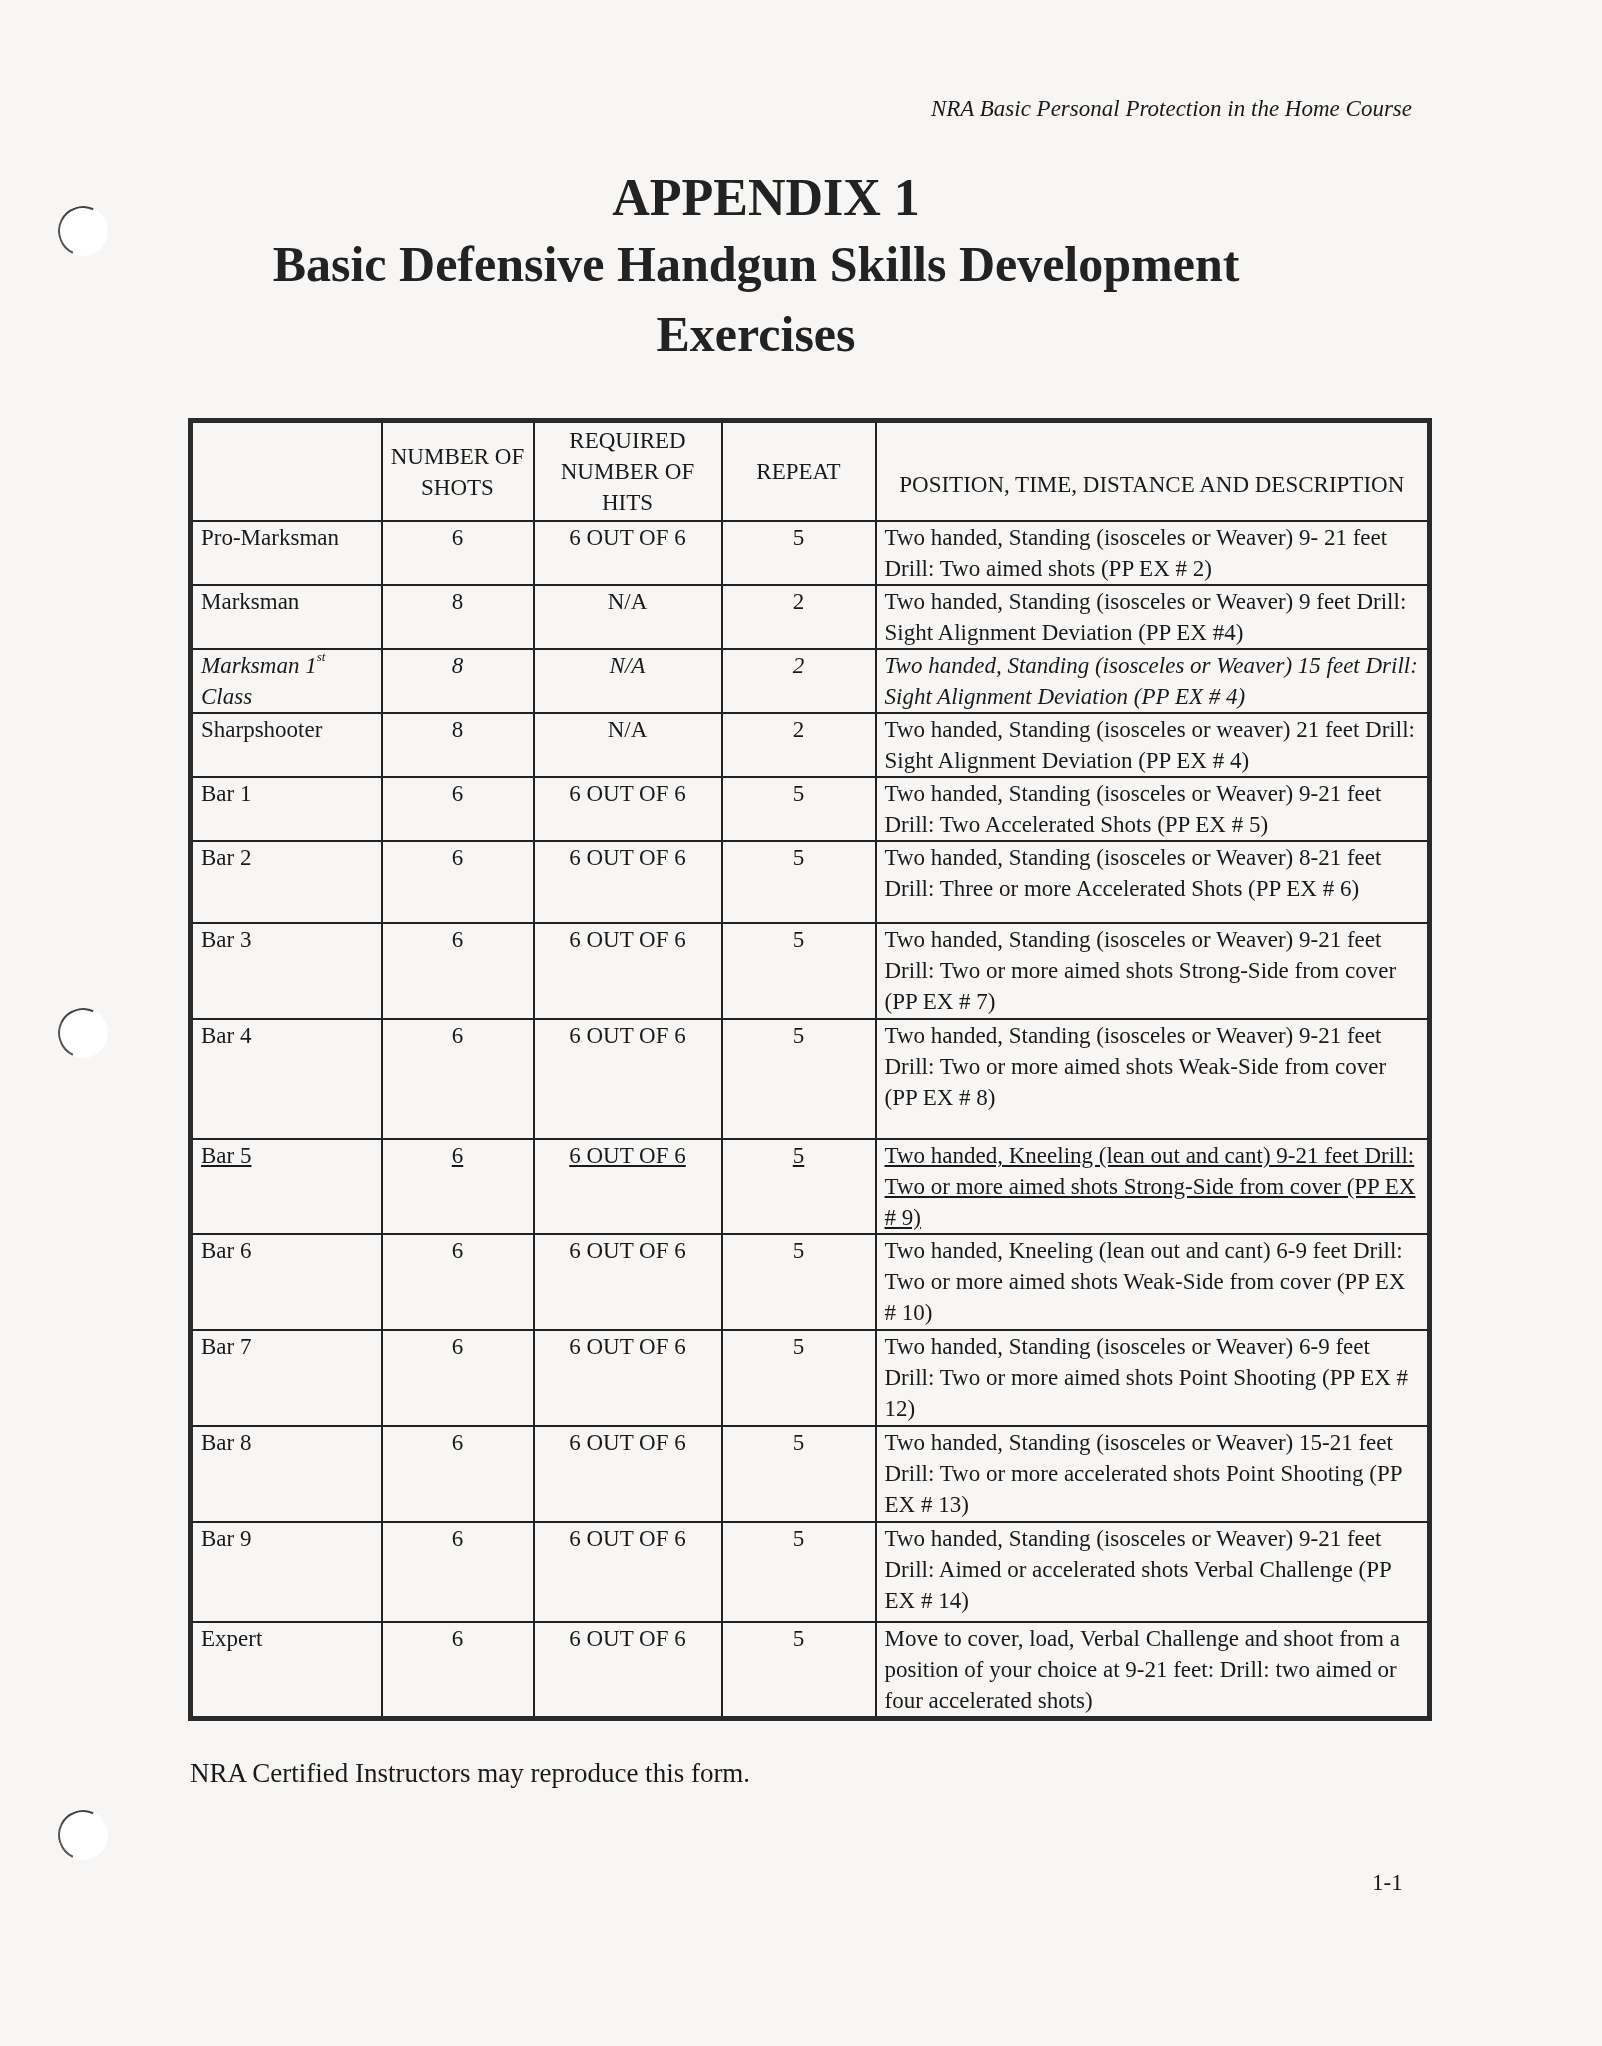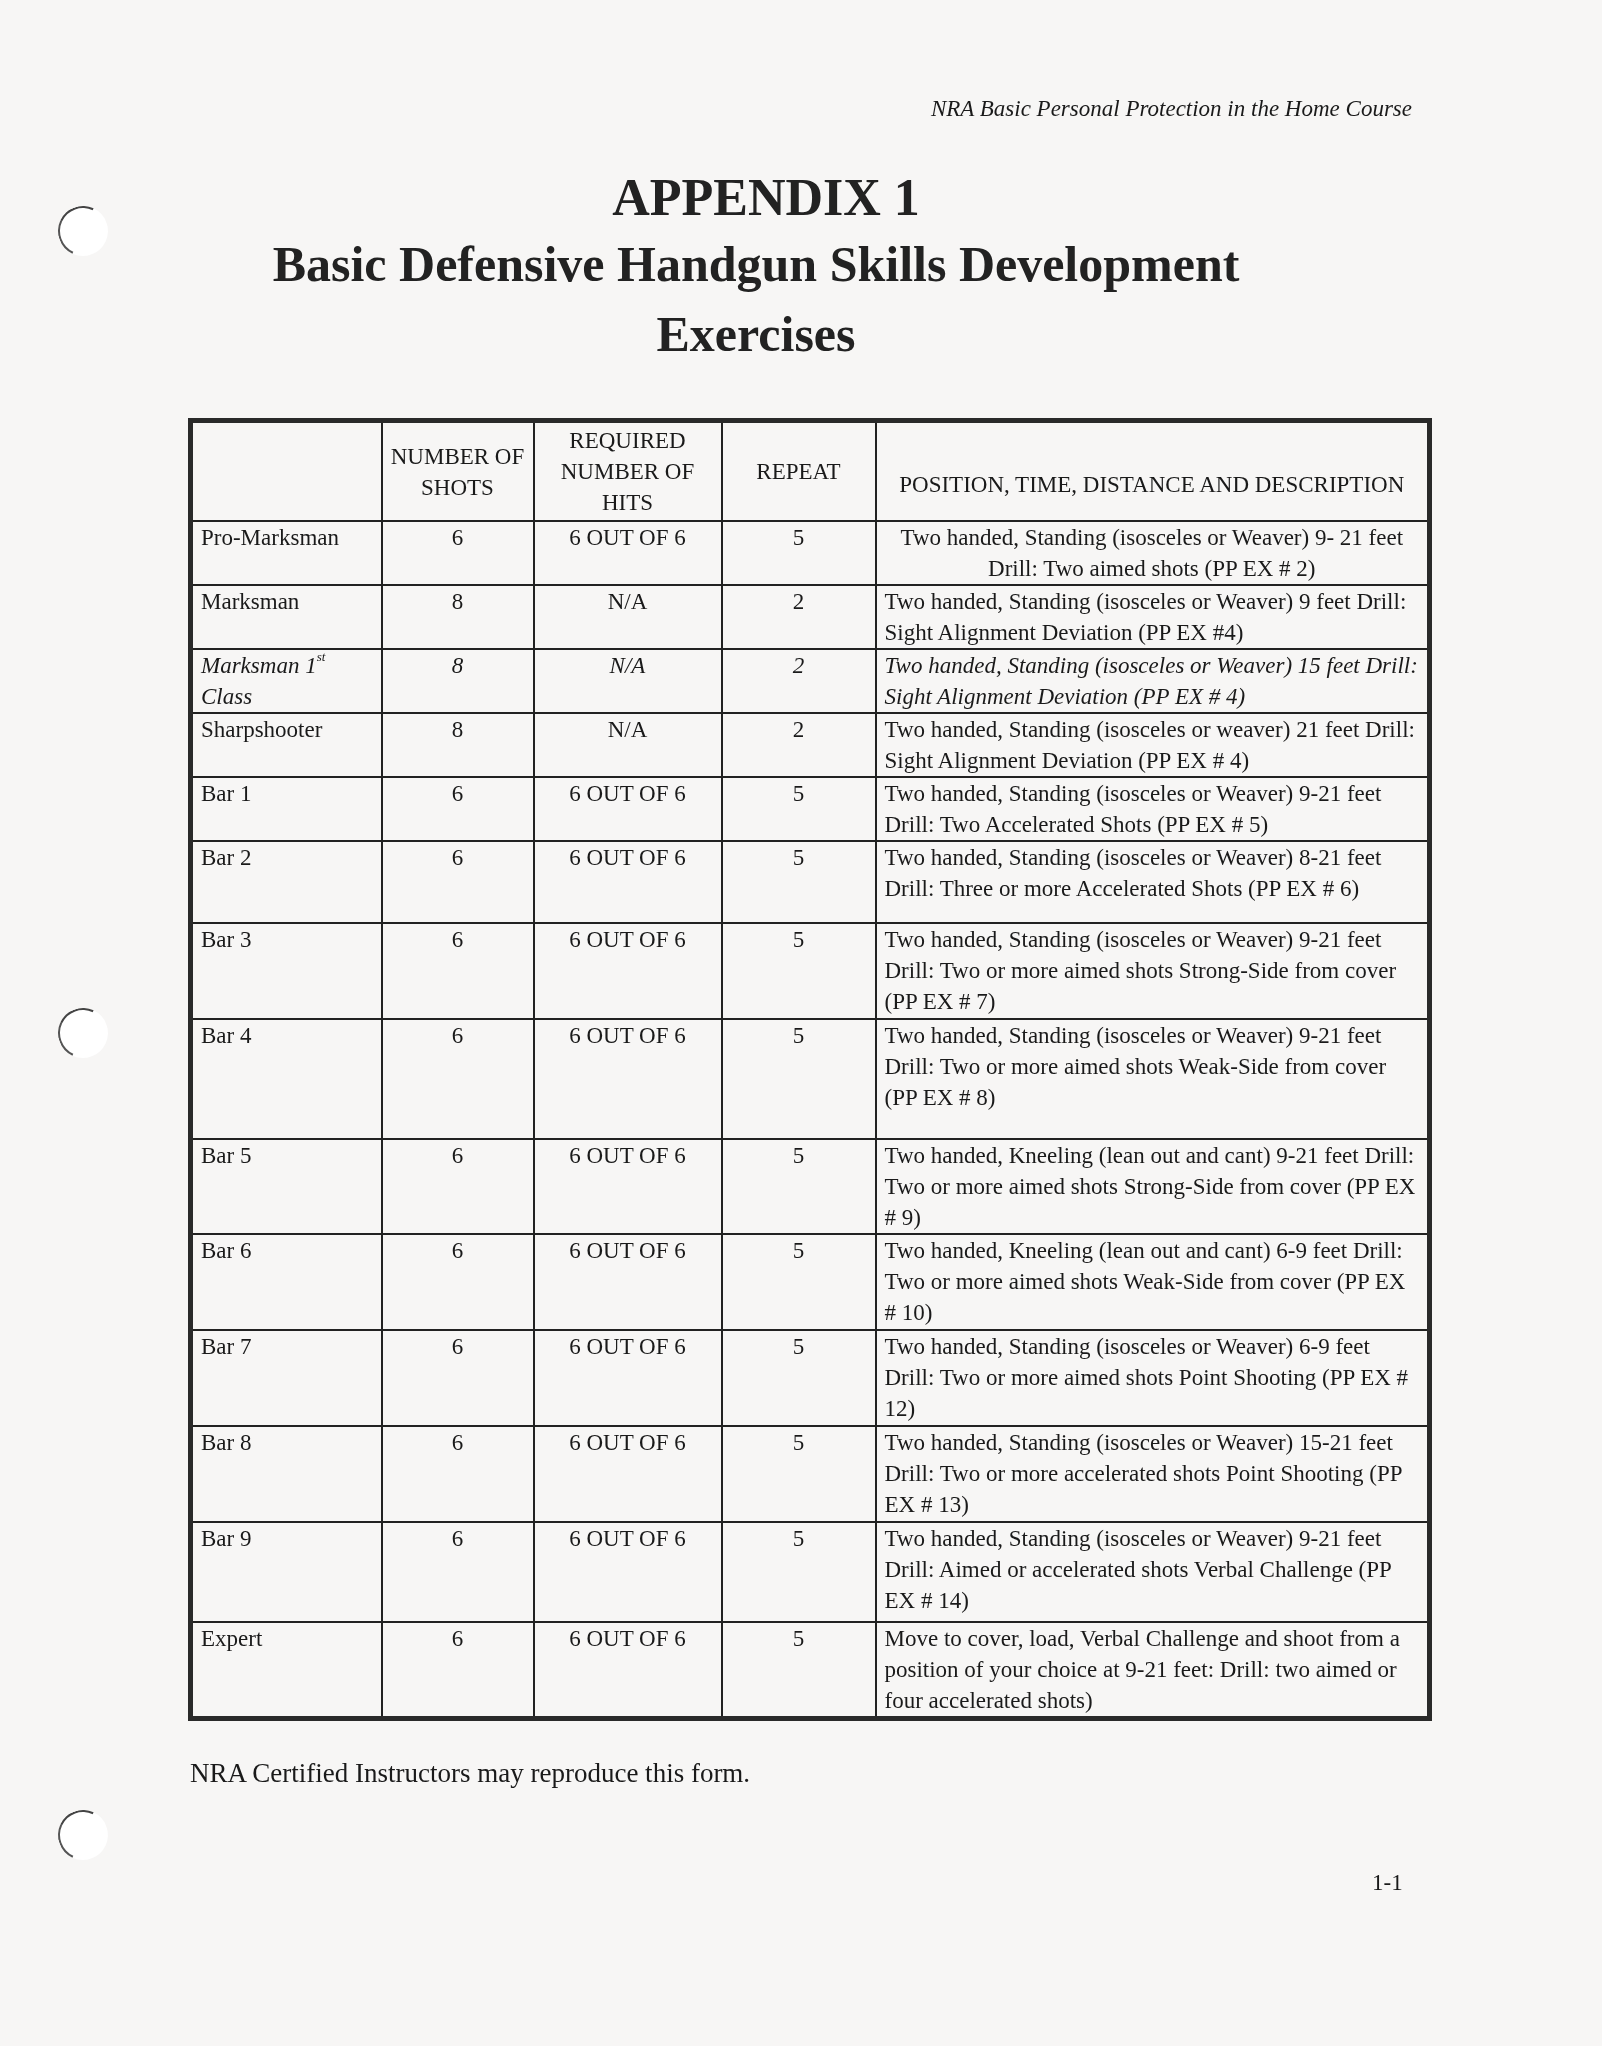--- a/index.html
+++ b/index.html
@@ -32,21 +32,21 @@
     border-collapse: collapse; border: 5px solid #2a2a2a;
     font-size: 23px; line-height: 31px;
   }
   table.ex td, table.ex th {
     border: 2px solid #222; padding: 0 8px; vertical-align: top;
     font-weight: normal;
   }
   table.ex th { text-align: center; vertical-align: middle; padding: 2px 6px; }
   td.c { text-align: center; }
   td.d { padding-left: 14px; text-align: left; }
-  td.d.center { text-align: center; }
+  td.d.center { text-align: left; }
   sup { font-size: 13px; vertical-align: top; line-height: 14px; }
   .footnote {
     position: absolute; top: 1755px; left: 190px; font-size: 27px; line-height: 36px;
   }
   .page-num { position: absolute; top: 1870px; left: 1372px; font-size: 23px; }
 </style>
 </head>
 <body>
 
 <div class="hole" style="top:206px;"></div>
@@ -128,21 +128,21 @@
         <td class="c">5</td>
         <td class="d">Two handed, Standing (isosceles or Weaver) 9-21 feet Drill: Two or more aimed shots Strong-Side from cover (PP EX # 7)</td>
       </tr>
       <tr style="height: 120px;">
         <td>Bar 4</td>
         <td class="c">6</td>
         <td class="c">6 OUT OF 6</td>
         <td class="c">5</td>
         <td class="d">Two handed, Standing (isosceles or Weaver) 9-21 feet Drill: Two or more aimed shots Weak-Side from cover (PP EX # 8)</td>
       </tr>
-      <tr style="height: 72px;">
+      <tr style="height: 72px; text-decoration: underline;">
         <td>Bar 5</td>
         <td class="c">6</td>
         <td class="c">6 OUT OF 6</td>
         <td class="c">5</td>
         <td class="d">Two handed, Kneeling (lean out and cant) 9-21 feet Drill: Two or more aimed shots Strong-Side from cover (PP EX # 9)</td>
       </tr>
       <tr style="height: 96px;">
         <td>Bar 6</td>
         <td class="c">6</td>
         <td class="c">6 OUT OF 6</td>

